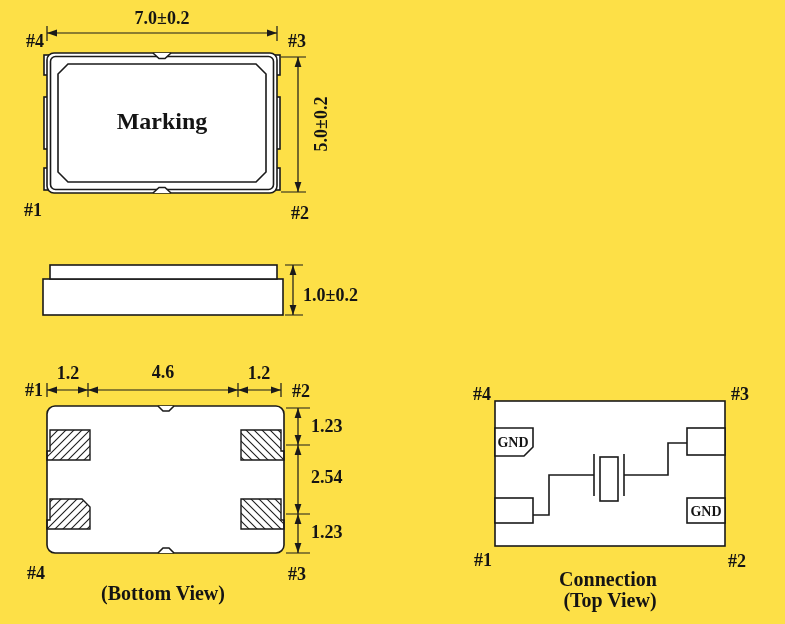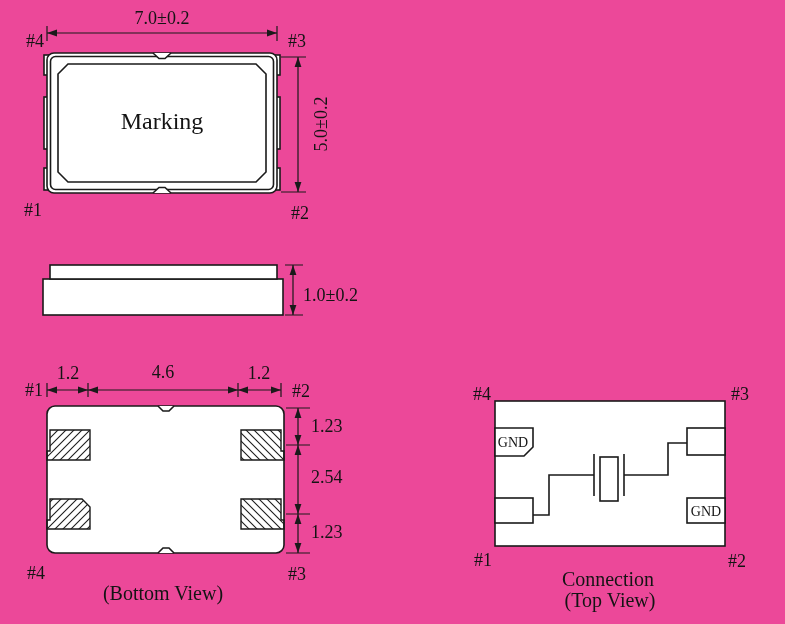--- a/index.html
+++ b/index.html
@@ -1,20 +1,21 @@
 <!DOCTYPE html>
 <html><head>
 <meta charset="utf-8">
 <style>
   html,body { margin:0; padding:0; background:#ffffff; }
   .page {
     position:relative;
     width:785px; height:624px;
-    background:#ec4899;
+    background:#fde047;
     font-family:"Liberation Serif","DejaVu Serif",serif;
+    font-weight:bold;
   }
   svg text {
     font-family:"Liberation Serif","DejaVu Serif",serif;
     fill:#141414;
   }
   .dim-text  { font-size:18px; }
   .pin-text  { font-size:18px; }
   .cap-text  { font-size:20px; }
   .gnd-text  { font-size:14px; }
   .mark-text { font-size:24px; }

